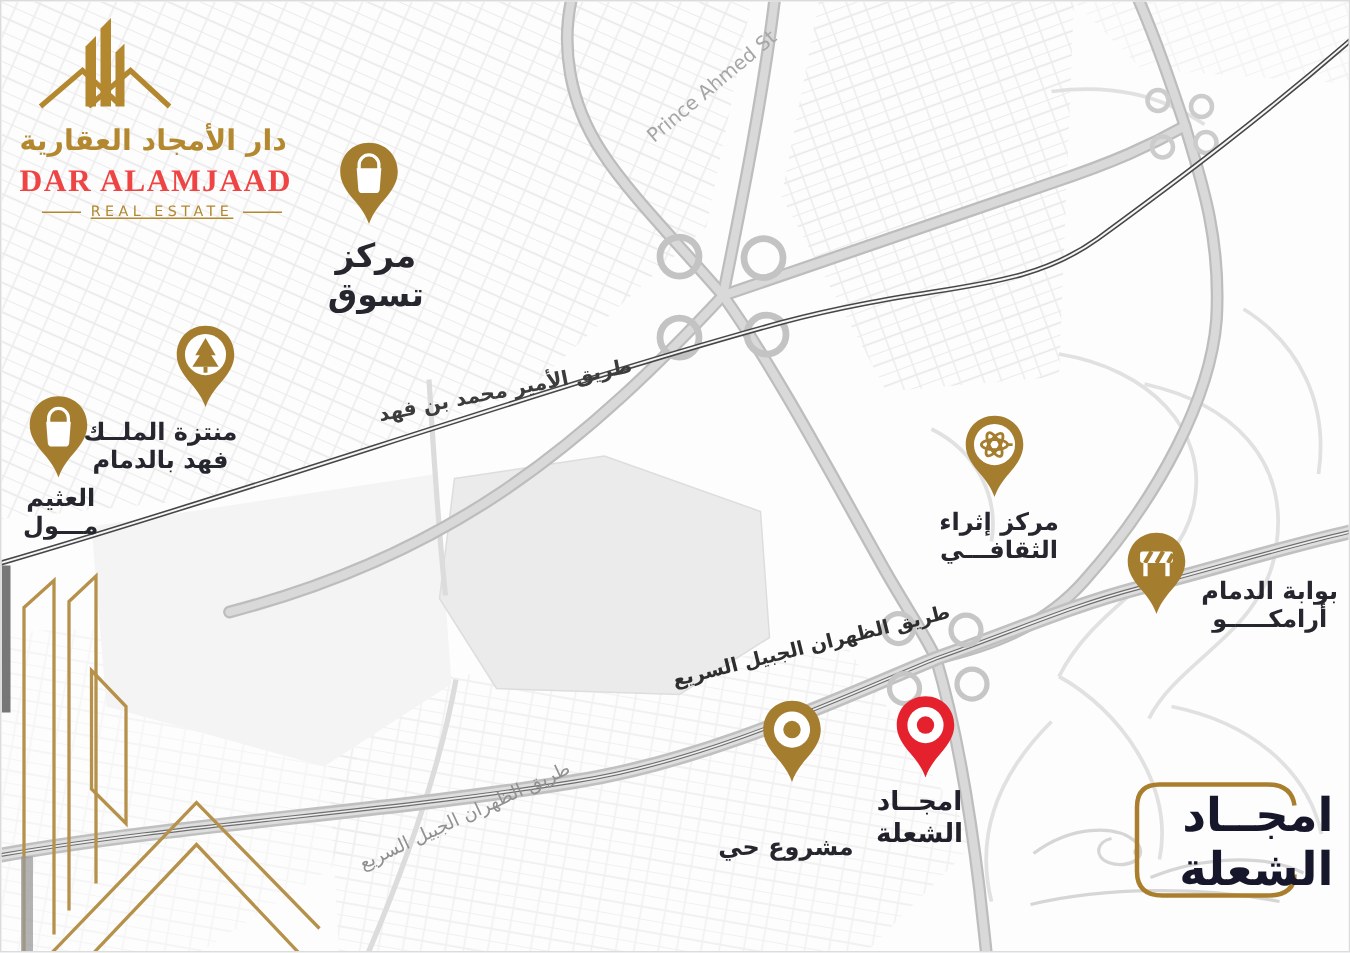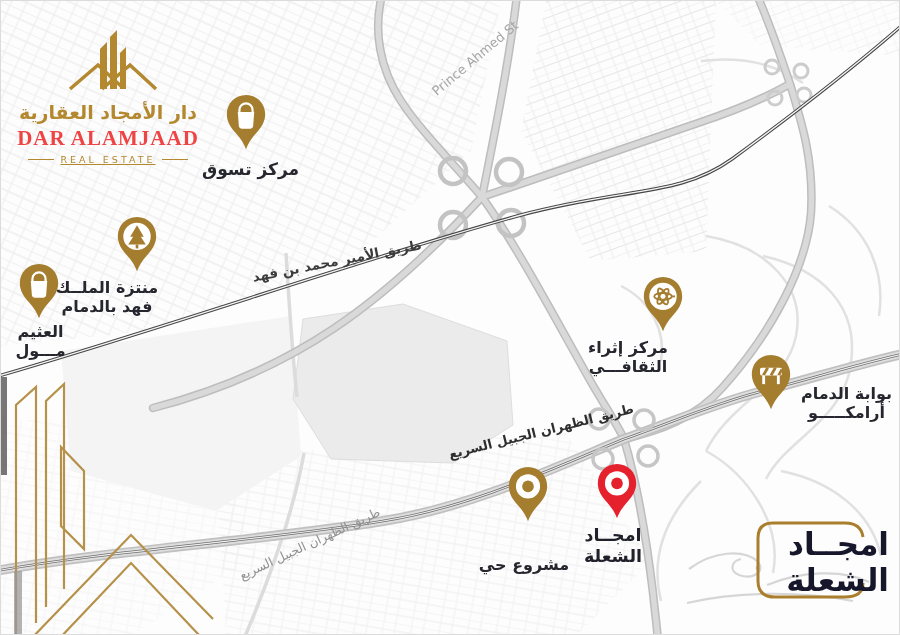--- a/index.html
+++ b/index.html
@@ -6,36 +6,36 @@
   #stage{position:relative;width:900px;height:635px;background:#ffffff;overflow:hidden;
          font-family:"DejaVu Sans",sans-serif;border:1px solid #dcdcdc;box-sizing:border-box;}
   #mapsvg{position:absolute;left:0;top:0;}
 
   
   .pin{position:absolute;width:44px;height:57px;}
   .pin svg{display:block;width:100%;height:100%;}
   .plabel{position:absolute;direction:rtl;text-align:center;font-weight:bold;
           color:#26262e;font-size:16px;line-height:1.18;letter-spacing:0;}
   .plabel.big{font-size:17.5px;color:#20202a;}
-  .plabel.single{font-size:17px;}
+  .plabel.single{font-size:22px;}
 
   
   .rlabel{position:absolute;white-space:nowrap;font-weight:600;}
   .rlabel.ar{direction:rtl;}
   #lbl-prince{left:428px;top:86px;color:#a6a6a6;font-size:13px;font-weight:500;
               transform:rotate(-40deg);transform-origin:left top;}
   #lbl-pmbf{left:250px;top:268px;color:#3c3c3c;font-size:13.5px;
             transform:rotate(-11deg);transform-origin:left top;}
   #lbl-dj1{left:446px;top:446px;color:#2e2e2e;font-size:13px;
            transform:rotate(-14deg);transform-origin:left top;}
   #lbl-dj2{left:236px;top:568px;color:#909090;font-size:12.5px;font-weight:500;
            transform:rotate(-25deg);transform-origin:left top;}
 
   
-  #brand{position:absolute;left:12px;top:28px;width:190px;text-align:center;}
+  #brand{position:absolute;left:12px;top:10px;width:190px;text-align:left;}
   #brand .ar{color:#b3882f;font-weight:bold;font-size:19px;direction:rtl;margin-top:2px;}
   #brand .en{color:#ef4444;font-family:"Liberation Serif","DejaVu Serif",serif;
              font-weight:bold;font-size:21px;letter-spacing:1px;margin-top:3px;}
   #brand .sub{display:flex;align-items:center;justify-content:center;gap:6px;margin-top:3px;}
   #brand .sub .txt{color:#b3882f;font-size:9.5px;letter-spacing:3px;font-weight:500;text-decoration:underline;}
   #brand .sub .ln{height:1px;width:26px;background:#b3882f;}
 
   
   #footlogo{position:absolute;left:744px;top:512px;width:152px;height:100px;}
   #footlogo svg{position:absolute;left:0;top:0;}
@@ -248,21 +248,21 @@
   </div>
 
   <div class="pin" style="left:640px;top:275px">
     <svg viewBox="0 0 40 52">
         <use href="#tear" fill="#a57d2e"></use>
       <g>
           <use href="#icon-ithra"></use>
         </g>
       </svg>
   </div>
-  <div class="plabel" style="left:557px;top:338px;width:140px">
+  <div class="plabel" style="left:595px;top:338px;width:140px">
     <div>مركز إثراء</div>
     <div>الثقافـــي</div>
   </div>
 
   <div class="pin" style="left:748px;top:353px">
     <svg viewBox="0 0 40 52">
         <use href="#tear" fill="#a57d2e"></use>
       <g>
           <use href="#icon-barrier"></use>
         </g>

